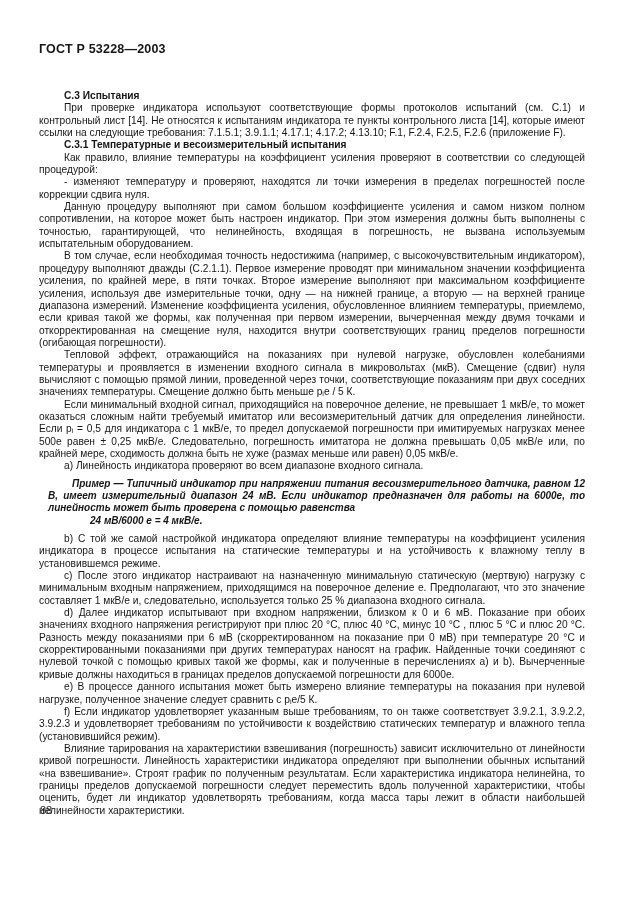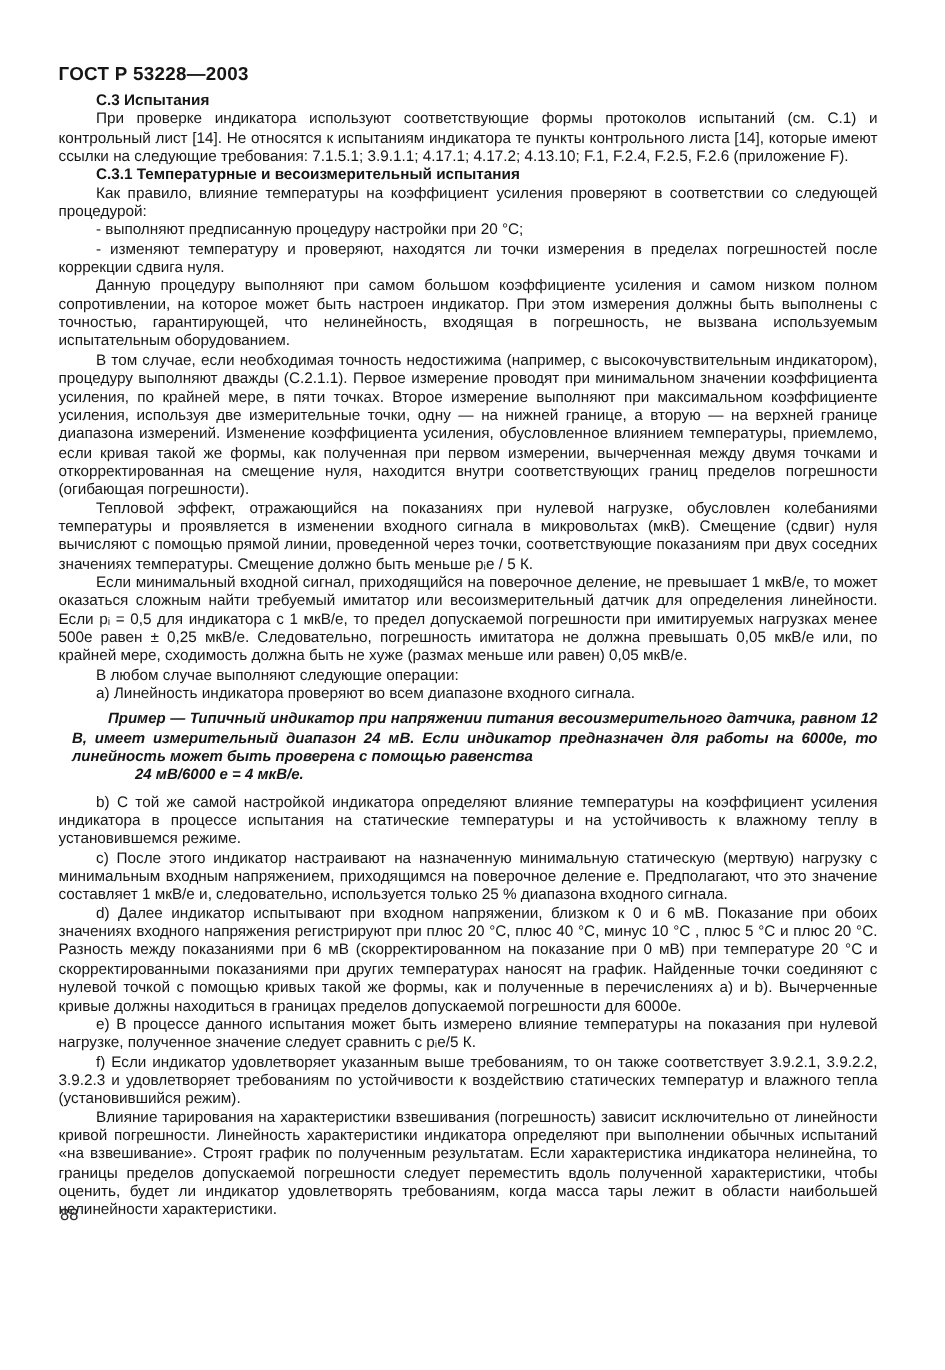--- a/index.html
+++ b/index.html
@@ -14,21 +14,21 @@
   }
   .doc-header{
     position:absolute;
     left:39px;top:42px;
     font-size:12.5px;
     font-weight:700;
     letter-spacing:.2px;
   }
   .content{
     position:absolute;
-    left:39px;top:62px;
+    left:39px;top:90px;
     width:546px;
     font-size:10.2px;
     line-height:12.35px;
     text-align:justify;
   }
   .para{text-indent:25px;}
   .heading{font-weight:700;text-indent:25px;}
   .example{
     font-weight:700;font-style:italic;
     font-size:10px;
@@ -53,27 +53,25 @@
 <body>
 
 <div class="page">
   <div class="doc-header">ГОСТ Р 53228—2003</div>
 
   <div class="content">
     <div class="heading">С.3 Испытания</div>
     <div class="para">При проверке индикатора используют соответствующие формы протоколов испытаний (см. С.1) и контрольный лист [14]. Не относятся к испытаниям индикатора те пункты контрольного листа [14], которые имеют ссылки на следующие требования: 7.1.5.1; 3.9.1.1; 4.17.1; 4.17.2; 4.13.10; F.1, F.2.4, F.2.5, F.2.6 (приложение F).</div>
     <div class="heading">С.3.1 Температурные и весоизмерительный испытания</div>
     <div class="para">Как правило, влияние температуры на коэффициент усиления проверяют в соответствии со следующей процедурой:</div>
-    <div class="para">- выполняют предписанную процедуру настройки при 20 °С;</div>
     <div class="para">- изменяют температуру и проверяют, находятся ли точки измерения в пределах погрешностей после коррекции сдвига нуля.</div>
     <div class="para">Данную процедуру выполняют при самом большом коэффициенте усиления и  самом низком полном сопротивлении, на которое может быть настроен индикатор. При этом измерения должны  быть выполнены с точностью, гарантирующей, что нелинейность, входящая в погрешность, не вызвана используемым испытательным оборудованием.</div>
     <div class="para">В том случае, если необходимая точность недостижима (например, с высокочувствительным индикатором), процедуру выполняют дважды (С.2.1.1). Первое измерение проводят при минимальном значении коэффициента усиления, по крайней мере, в пяти точках. Второе измерение выполняют при максимальном коэффициенте усиления, используя две измерительные точки, одну — на нижней границе, а вторую — на верхней границе диапазона измерений. Изменение коэффициента усиления, обусловленное влиянием температуры, приемлемо, если кривая такой же формы, как полученная при первом измерении, вычерченная между двумя точками и откорректированная на смещение нуля, находится внутри соответствующих границ пределов погрешности (огибающая погрешности).</div>
     <div class="para">Тепловой эффект, отражающийся на показаниях при нулевой нагрузке, обусловлен колебаниями температуры и проявляется в изменении входного сигнала в микровольтах (мкВ). Смещение (сдвиг) нуля вычисляют с помощью прямой линии, проведенной через точки, соответствующие показаниям при двух соседних значениях температуры. Смещение должно быть меньше pᵢe / 5 К.</div>
     <div class="para">Если минимальный входной сигнал, приходящийся на поверочное деление, не превышает 1 мкВ/е, то может оказаться сложным найти требуемый имитатор или весоизмерительный датчик для определения линейности. Если pᵢ = 0,5 для индикатора с 1 мкВ/е, то предел допускаемой  погрешности при имитируемых нагрузках менее 500е равен  ± 0,25 мкВ/е. Следовательно, погрешность имитатора не должна превышать 0,05 мкВ/е или, по крайней мере, сходимость должна быть не хуже (размах меньше или равен) 0,05 мкВ/е.</div>
-    <div class="para">В любом случае выполняют следующие операции:</div>
     <div class="para">а) Линейность индикатора проверяют во всем диапазоне входного сигнала.</div>
     <div class="example">Пример — Типичный индикатор при напряжении питания весоизмерительного датчика, равном 12 В, имеет измерительный диапазон 24 мВ.  Если  индикатор  предназначен  для  работы  на  6000е, то линейность может быть проверена с помощью равенства</div>
     <div class="formula">24 мВ/6000 е = 4 мкВ/е.</div>
     <div class="para">b) С той же самой настройкой индикатора определяют влияние температуры на коэффициент усиления индикатора в процессе испытания на статические температуры и на устойчивость к влажному теплу в установившемся режиме.</div>
     <div class="para">c) После этого индикатор настраивают на назначенную минимальную статическую (мертвую) нагрузку с минимальным входным напряжением, приходящимся на поверочное деление е.  Предполагают,  что  это  значение составляет 1 мкВ/е и, следовательно, используется только 25 % диапазона входного сигнала.</div>
     <div class="para">d) Далее индикатор испытывают при входном напряжении, близком к 0  и  6 мВ. Показание при обоих значениях входного напряжения регистрируют при плюс 20 °С, плюс 40 °С, минус 10 °С , плюс 5 °С и плюс 20 °С. Разность между показаниями при 6 мВ (скорректированном на показание при 0 мВ) при температуре 20 °С и скорректированными показаниями при других температурах наносят на график. Найденные точки соединяют с нулевой точкой с помощью кривых такой же формы, как и полученные в перечислениях а) и b).  Вычерченные кривые должны находиться в границах пределов допускаемой погрешности для 6000е.</div>
     <div class="para">е) В процессе данного испытания может быть измерено влияние температуры на показания при нулевой нагрузке, полученное значение следует сравнить с pᵢе/5 К.</div>
     <div class="para">f) Если индикатор удовлетворяет указанным выше требованиям, то он также соответствует 3.9.2.1, 3.9.2.2, 3.9.2.3 и удовлетворяет требованиям по устойчивости к воздействию статических температур и влажного тепла (установившийся режим).</div>
     <div class="para">Влияние тарирования на характеристики взвешивания (погрешность) зависит исключительно от линейности кривой погрешности. Линейность характеристики индикатора определяют при выполнении обычных испытаний «на взвешивание». Строят график по полученным результатам. Если характеристика индикатора нелинейна, то границы пределов допускаемой погрешности следует переместить вдоль полученной характеристики, чтобы оценить, будет ли индикатор удовлетворять требованиям, когда масса тары лежит в области наибольшей нелинейности характеристики.</div>
   </div>

